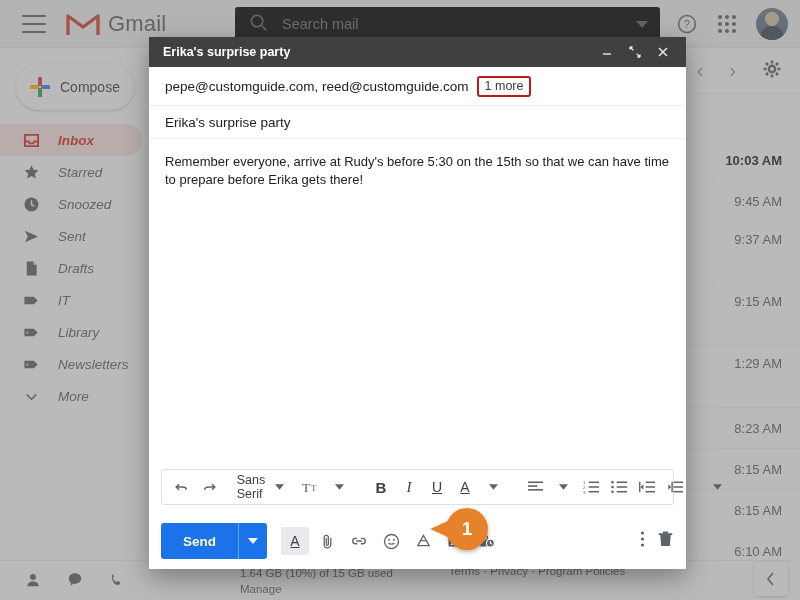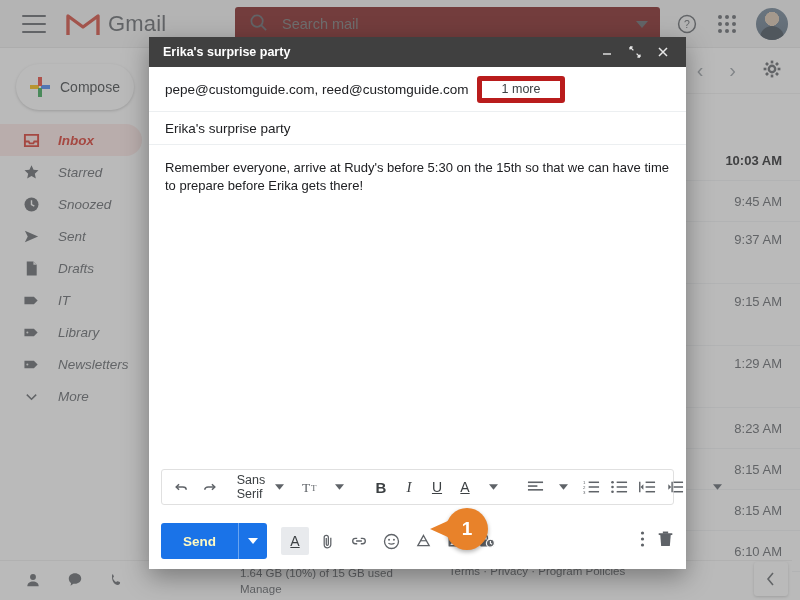--- a/index.html
+++ b/index.html
@@ -34,21 +34,21 @@
     flex-direction: column; justify-content: space-between; }
   .hamburger i { display:block; height: 2px; background: #5f6368; border-radius: 1px; }
   .gm-logo { display: flex; align-items: center; margin-left: 20px; }
   .gm-logo svg { display: block; }
   .gm-logo-text {
     font-size: 22px; color: #5f6368; margin-left: 8px;
     letter-spacing: 0.2px;
   }
   .searchbar {
     position: absolute; left: 235px; top: 7px; width: 425px; height: 34px;
-    background: #7f1d1d; border-radius: 3px;
+    background: #000000; border-radius: 3px;
     display: flex; align-items: center;
   }
   .search-ico { margin-left: 14px; }
   .search-input {
     border: none; background: transparent; outline: none;
     font-size: 14.5px; color: #9aa0a6; margin-left: 14px; flex: 1;
     font-family: "Liberation Sans", sans-serif;
   }
   .search-caret { margin-right: 12px; }
   .hdr-right { position: absolute; right: 12px; top: 0; height: 48px;
@@ -140,22 +140,22 @@
   .compose-title { font-size: 12.5px; font-weight: bold; flex: 1; }
   .win-btns { display:flex; align-items:center; gap: 14px; padding-right: 6px; }
   .win-btn { width: 14px; height: 14px; display:flex; align-items:center;
     justify-content:center; color:#e8e8e8; }
 
   .field {
     padding: 9px 16px 8px; border-bottom: 1px solid #eceff1;
     font-size: 13.5px; color: #202124; display:flex; align-items:center;
   }
   .chip-more {
-    margin-left: 8px; border: 5px solid #b91c1c; border-radius: 3px;
-    padding: 1px 20px 2px; font-size: 12.5px; color: #3c4043; background:#fff;
+    margin-left: 8px; border: 2px solid #b91c1c; border-radius: 3px;
+    padding: 1px 6px 2px; font-size: 12.5px; color: #3c4043; background:#fff;
   }
   .body-area {
     flex: 1; padding: 14px 16px; font-size: 13px; color: #202124;
     line-height: 18px;
   }
 
   
   .fmt-bar {
     margin: 0 12px 8px; height: 36px; border: 1px solid #e0e0e0; border-radius: 3px;
     display:flex; align-items:center; padding: 0 6px; gap: 2px;

